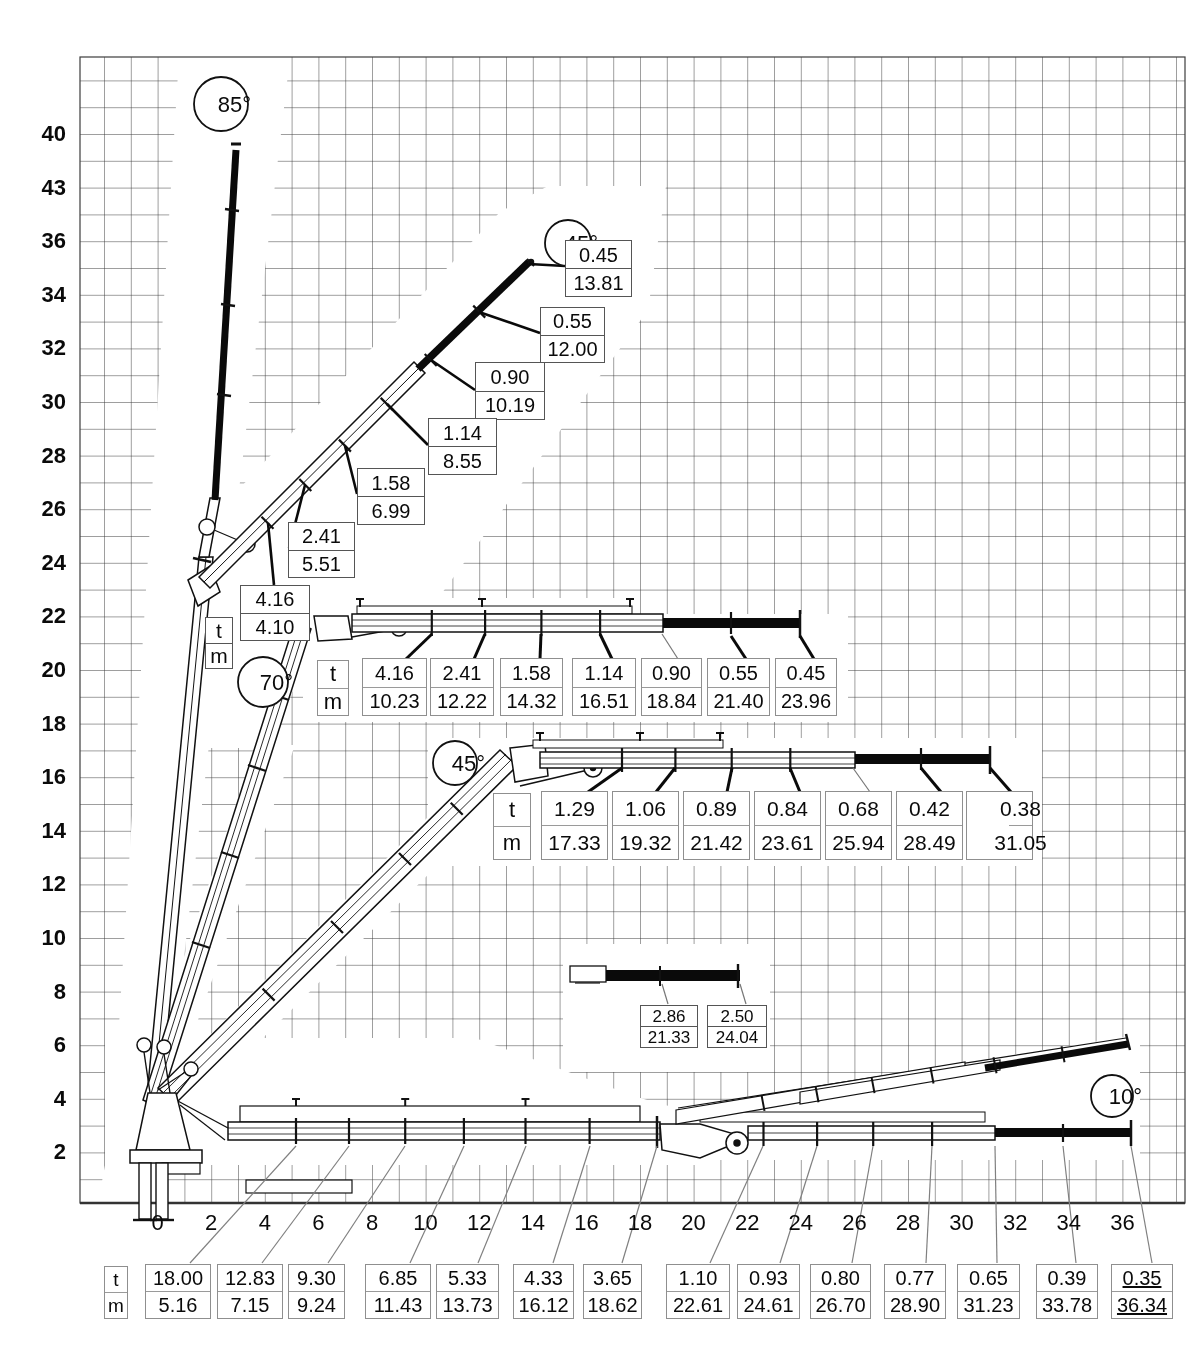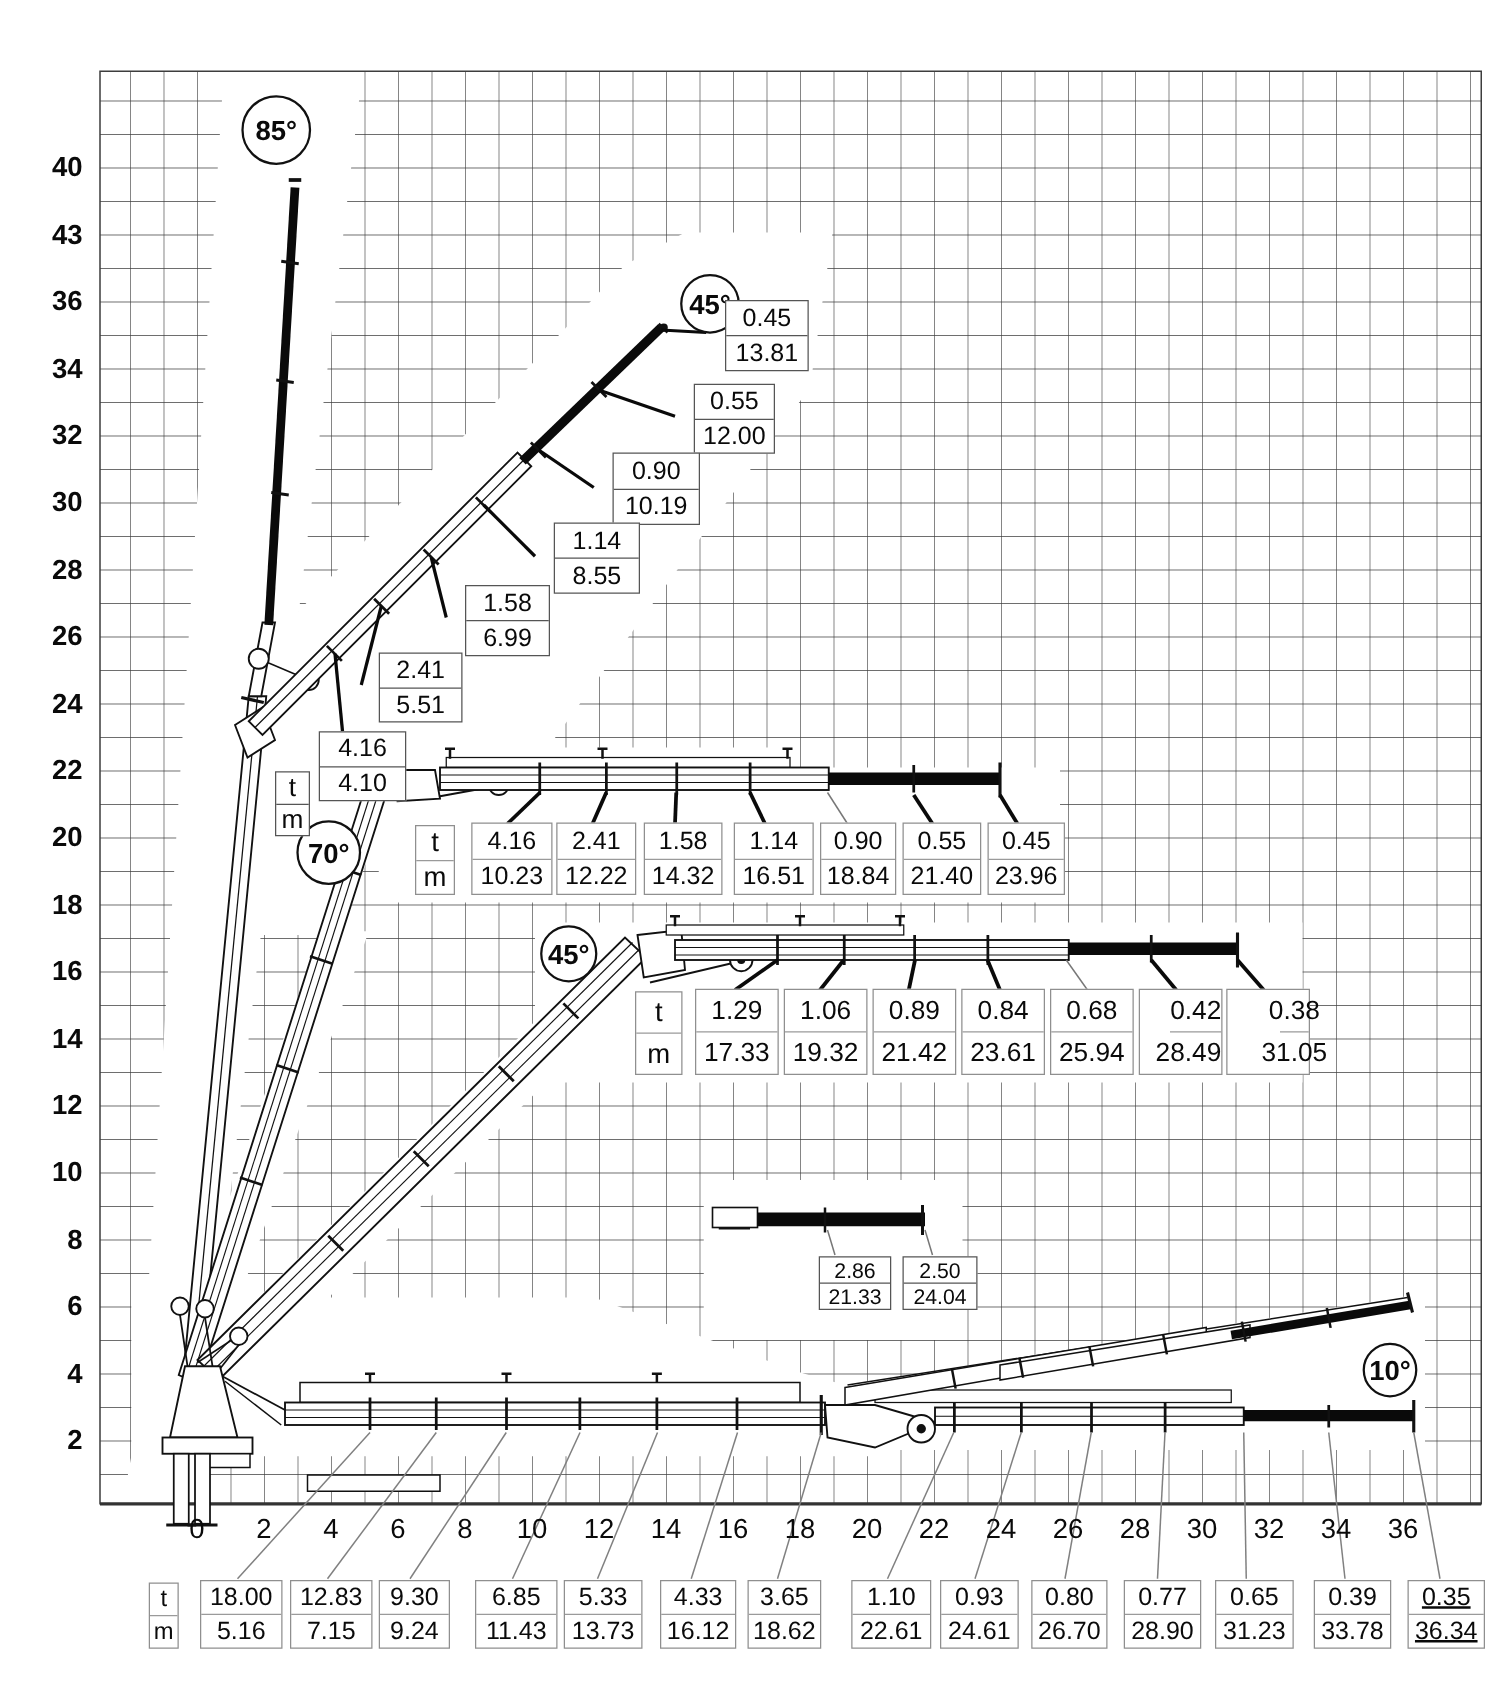--- a/index.html
+++ b/index.html
@@ -1,22 +1,22 @@
 <!DOCTYPE html>
 <html><head>
 <meta charset="utf-8">
 <style>
   html,body{margin:0;padding:0;background:#fff;}
   .stage{position:relative;width:1200px;height:1351px;background:#fff;overflow:hidden;
          font-family:"Liberation Sans", sans-serif;color:#0a0a0a;}
   svg{position:absolute;left:0;top:0;}
   .lab{position:absolute;text-align:center;font-size:22px;color:#0a0a0a;white-space:nowrap;}
   .ylab{text-align:right;font-weight:bold;}
-  .angle-label{position:absolute;text-align:center;font-size:22px;color:#0a0a0a;font-weight:bold;}
-  .vbox{position:absolute;background:#fff;display:flex;flex-direction:column;box-sizing:border-box;margin-left:15px;}
+  .angle-label{position:absolute;text-align:right;font-size:22px;color:#0a0a0a;}
+  .vbox{position:absolute;background:#fff;display:flex;flex-direction:column;box-sizing:border-box;}
   .vbox .vc{flex:1;display:flex;align-items:center;justify-content:center;line-height:1;}
   .bd-dark{border:1.6px solid #555;}
   .bd-dark .vc.top{border-bottom:1.4px solid #555;}
   .bd-gray{border:1.5px solid #8f8f8f;}
   .bd-gray .vc.top{border-bottom:1.3px solid #9a9a9a;}
 </style>
 </head>
 <body>
 
 <div class="stage" id="stage">
@@ -366,21 +366,21 @@
       <div class="vc">21.42</div>
     </div>
     <div class="vbox bd-gray" style="left: 754px; top: 791px; width: 67px; height: 69px; font-size: 21px;">
       <div class="vc top">0.84</div>
       <div class="vc">23.61</div>
     </div>
     <div class="vbox bd-gray" style="left: 825px; top: 791px; width: 67px; height: 69px; font-size: 21px;">
       <div class="vc top">0.68</div>
       <div class="vc">25.94</div>
     </div>
-    <div class="vbox bd-gray" style="left: 896px; top: 791px; width: 67px; height: 69px; font-size: 21px; align-items: flex-end;">
+    <div class="vbox bd-gray" style="left: 896px; top: 791px; width: 67px; height: 69px; font-size: 21px;">
       <div class="vc top">0.42</div>
       <div class="vc">28.49</div>
     </div>
     <div class="vbox bd-gray" style="left: 966px; top: 791px; width: 67px; height: 69px; font-size: 21px; padding-left: 42px;">
       <div class="vc top">0.38</div>
       <div class="vc">31.05</div>
     </div>
     <div class="vbox bd-dark" style="left: 640px; top: 1005px; width: 58px; height: 43px; font-size: 17px;">
       <div class="vc top">2.86</div>
       <div class="vc">21.33</div>

